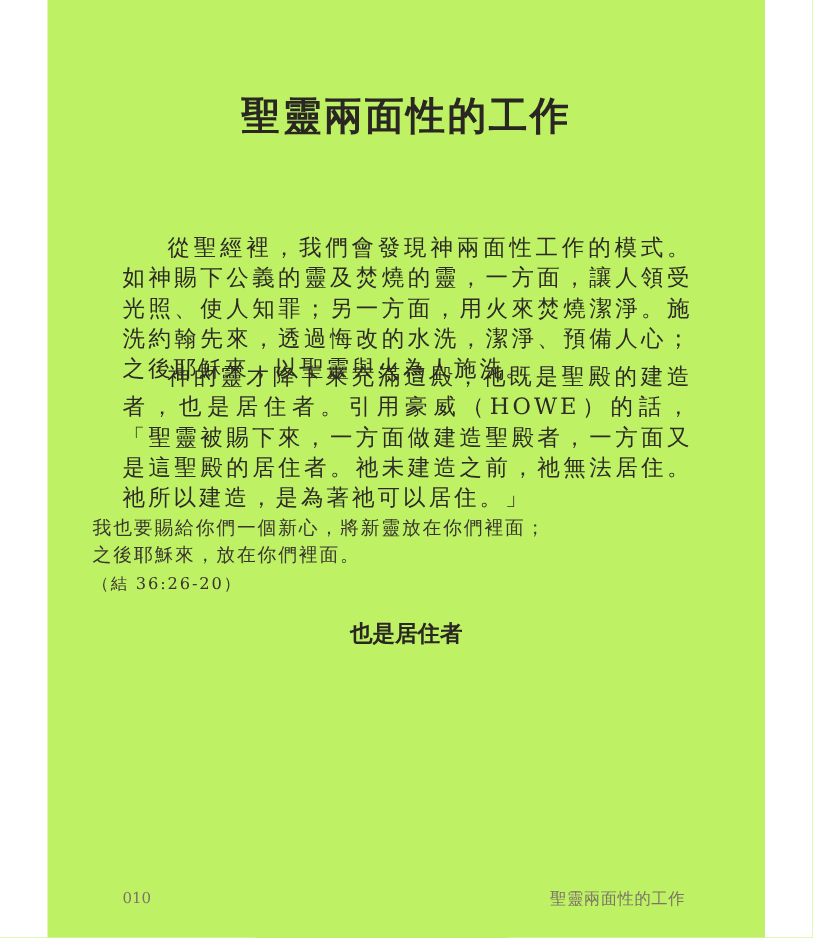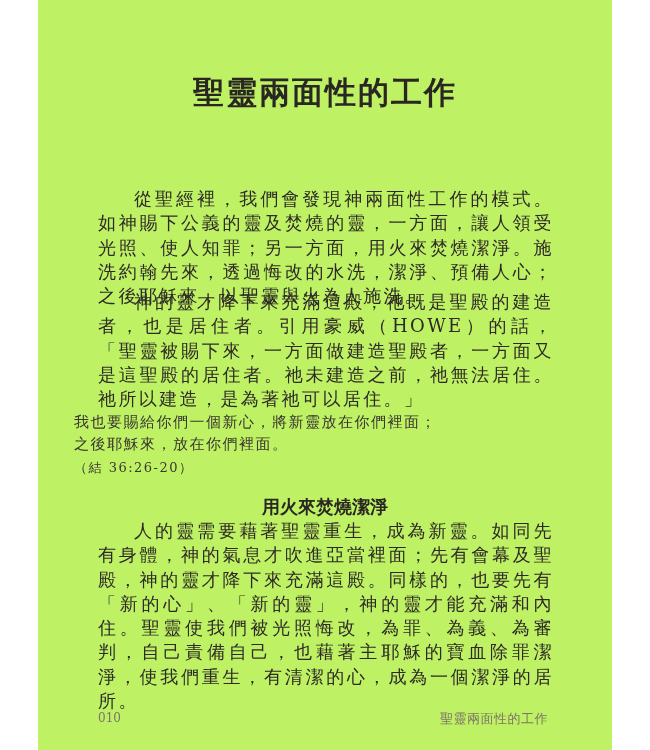--- a/index.html
+++ b/index.html
@@ -58,21 +58,18 @@
   <div class="body-text p2">
     <p>神的靈才降下來充滿這殿，祂既是聖殿的建造者，也是居住者。引用豪威（HOWE）的話，「聖靈被賜下來，一方面做建造聖殿者，一方面又是這聖殿的居住者。祂未建造之前，祂無法居住。祂所以建造，是為著祂可以居住。」</p>
   </div>
 
   <div class="quote">
     <div>我也要賜給你們一個新心，將新靈放在你們裡面；</div>
     <div>之後耶穌來，放在你們裡面。</div>
     <div class="ref">（結 36:26-20）</div>
   </div>
 
-  <div class="section-head">用火來焚燒潔淨</div>
+  <div class="section-head">也是居住者</div>
 
-  <div class="body-text p3">
-    <p>人的靈需要藉著聖靈重生，成為新靈。如同先有身體，神的氣息才吹進亞當裡面；先有會幕及聖殿，神的靈才降下來充滿這殿。同樣的，也要先有「新的心」、「新的靈」，神的靈才能充滿和內住。聖靈使我們被光照悔改，為罪、為義、為審判，自己責備自己，也藉著主耶穌的寶血除罪潔淨，使我們重生，有清潔的心，成為一個潔淨的居所。</p>
-  </div>
 
   <div class="footer-num">010</div>
   <div class="footer-title">聖靈兩面性的工作</div>
 </div>
 
 </body></html>

